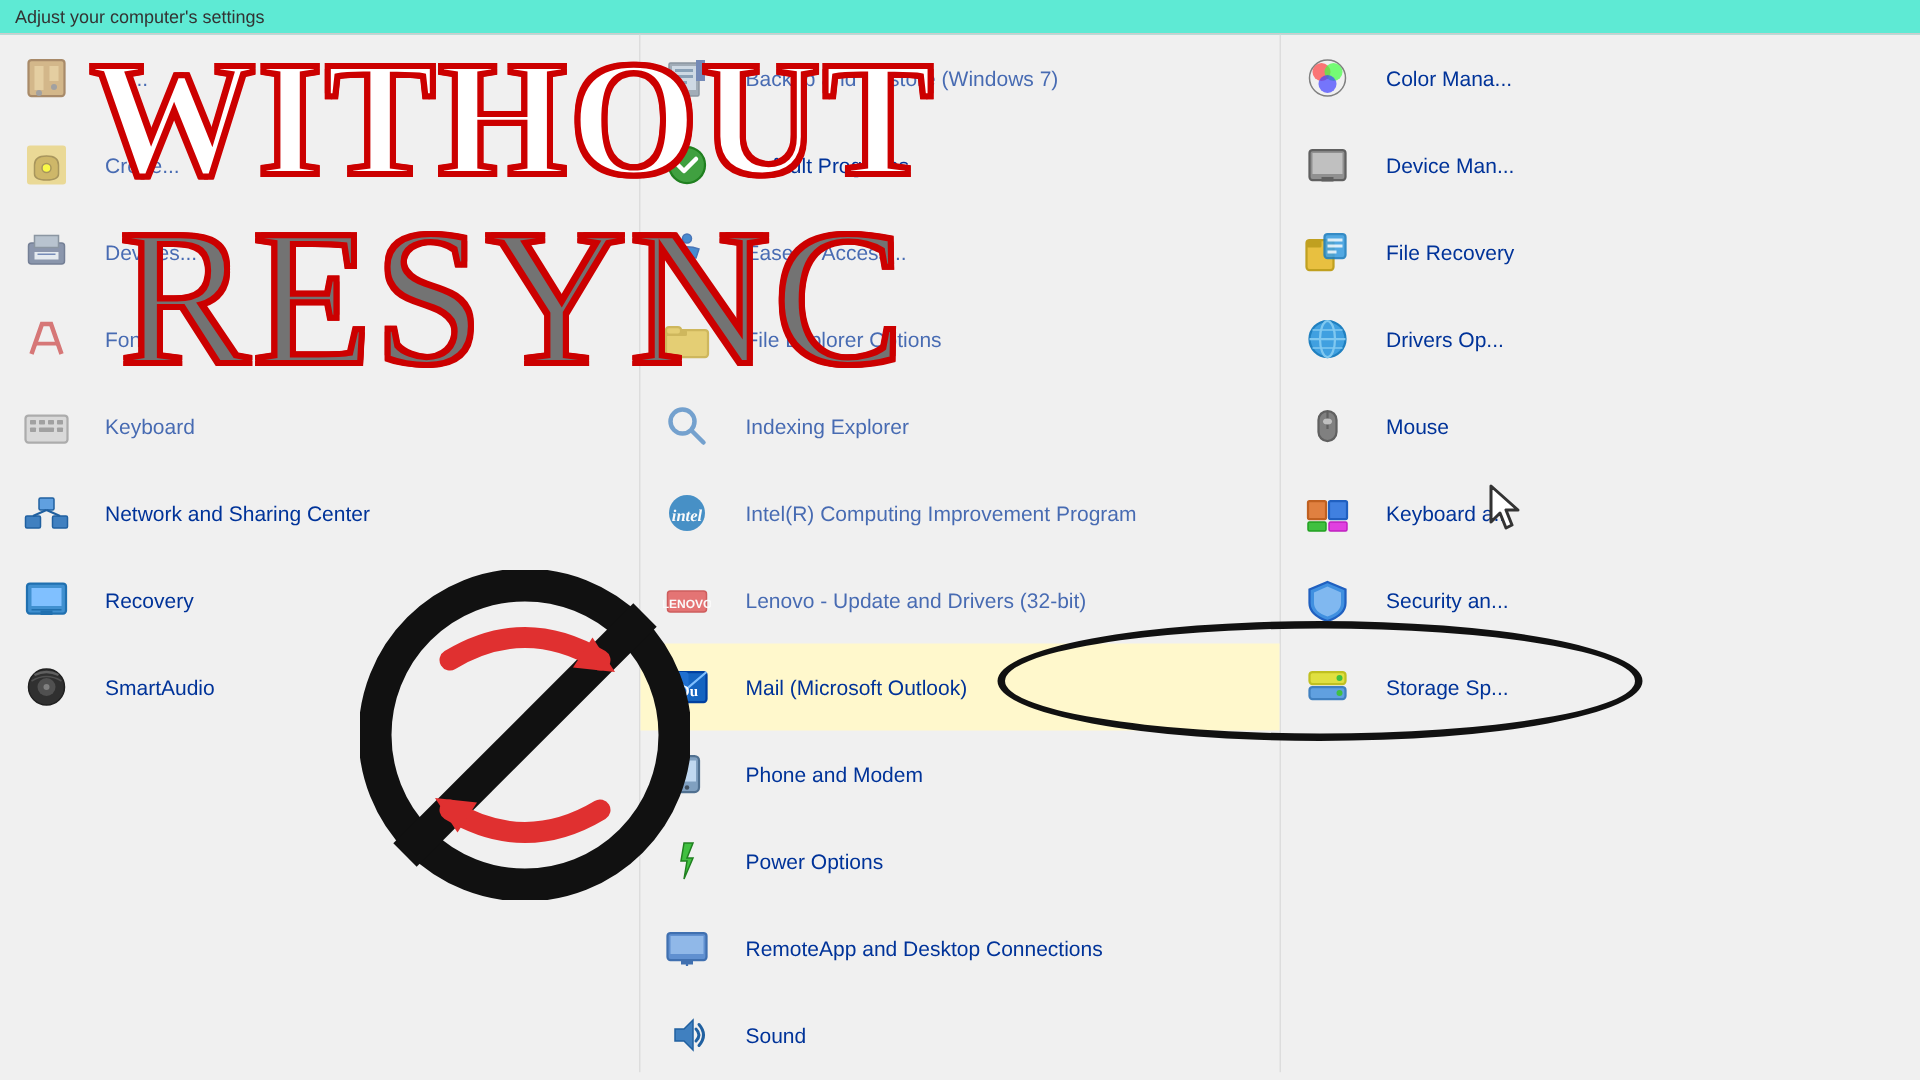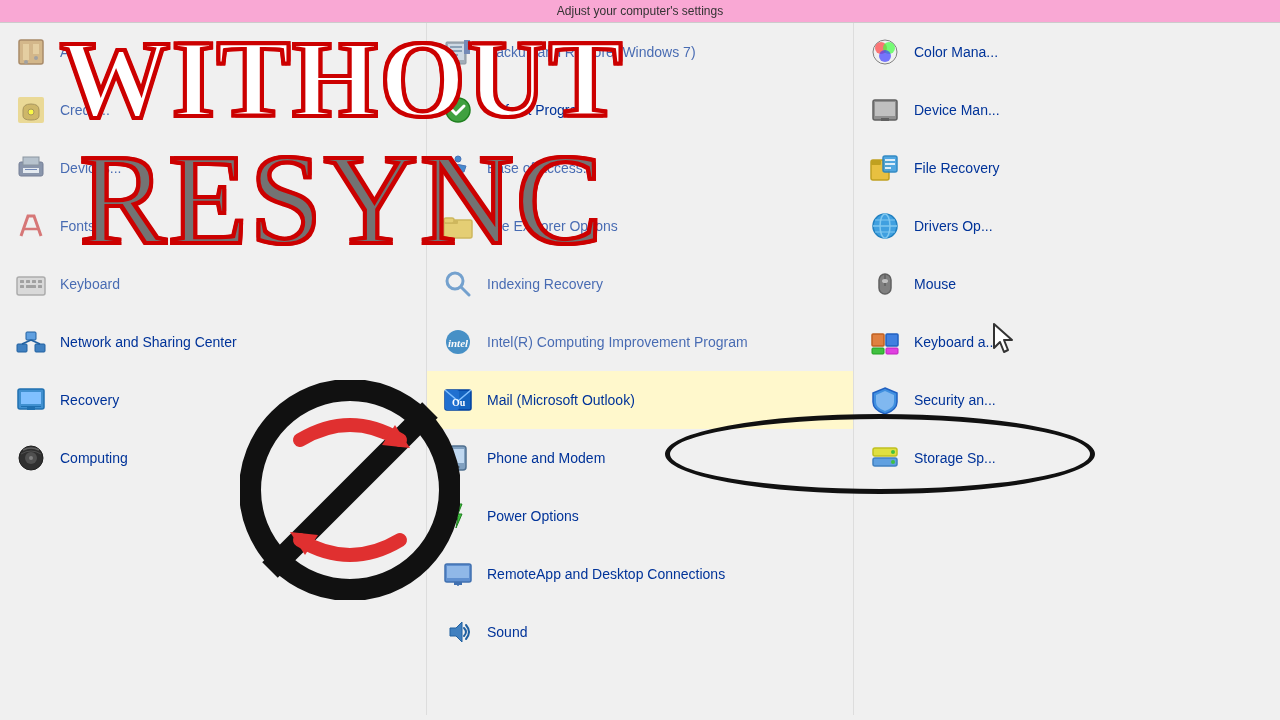--- a/index.html
+++ b/index.html
@@ -15,40 +15,39 @@
     .control-panel {
       width: 1280px;
       height: 720px;
       background: #f0f0f0;
       position: relative;
       overflow: hidden;
     }
 
     
     .header-bar {
-      background: #f9a8d4;
+      background: #5eead4;
       padding: 4px 10px;
       font-size: 12px;
       color: #333;
       border-bottom: 1px solid #ccc;
-      text-align: center;
     }
 
     .cp-item {
       display: flex;
       align-items: center;
       padding: 8px 12px;
       cursor: pointer;
       min-height: 58px;
     }
 
     .cp-item .icon {
       width: 38px;
       height: 38px;
-      margin-right: 10px;
+      margin-right: 20px;
       flex-shrink: 0;
       display: flex;
       align-items: center;
       justify-content: center;
       font-size: 26px;
     }
 
     .cp-item .label {
       font-size: 14px;
       color: #003399;
@@ -240,21 +239,21 @@
       <div class="cp-item">
         <div class="icon">
           <svg viewBox="0 0 32 32">
             <circle cx="16" cy="16" r="12" fill="#303030" stroke="#202020" stroke-width="1"></circle>
             <circle cx="16" cy="16" r="6" fill="#505050"></circle>
             <circle cx="16" cy="16" r="2" fill="#808080"></circle>
             <path d="M8 8 Q16 4 24 8" stroke="#606060" stroke-width="1.5" fill="none"></path>
             <path d="M6 12 Q16 6 26 12" stroke="#505050" stroke-width="1" fill="none"></path>
           </svg>
         </div>
-        <span class="label">Computing</span>
+        <span class="label">SmartAudio</span>
       </div>
 
     </div>
 
     <div style="flex: 1; border-right: 1px solid #ddd;">
 
       <div class="cp-item behind-overlay">
         <div class="icon">
           <svg viewBox="0 0 32 32">
             <rect x="4" y="6" width="20" height="22" rx="1" fill="#8090a0" stroke="#607080" stroke-width="1"></rect>
@@ -299,33 +298,42 @@
         <span class="label">File Explorer Options</span>
       </div>
 
       <div class="cp-item behind-overlay">
         <div class="icon">
           <svg viewBox="0 0 32 32">
             <circle cx="13" cy="13" r="8" fill="none" stroke="#4080c0" stroke-width="3"></circle>
             <line x1="19" y1="19" x2="27" y2="27" stroke="#4080c0" stroke-width="3" stroke-linecap="round"></line>
           </svg>
         </div>
-        <span class="label">Indexing Recovery</span>
+        <span class="label">Indexing Explorer</span>
       </div>
 
       <div class="cp-item behind-overlay">
         <div class="icon">
           <svg viewBox="0 0 32 32">
             <ellipse cx="16" cy="16" rx="12" ry="12" fill="#0068b5"></ellipse>
             <text x="16" y="21" text-anchor="middle" fill="white" font-size="11" font-style="italic" font-weight="bold" font-family="serif">intel</text>
           </svg>
         </div>
         <span class="label">Intel(R) Computing Improvement Program</span>
       </div>
 
+      <div class="cp-item behind-overlay">
+        <div class="icon">
+          <svg viewBox="0 0 32 32">
+            <rect x="3" y="10" width="26" height="14" rx="2" fill="#e04040" stroke="#c02020" stroke-width="1"></rect>
+            <text x="16" y="21" text-anchor="middle" fill="white" font-size="8" font-weight="bold" font-family="sans-serif">LENOVO</text>
+          </svg>
+        </div>
+        <span class="label">Lenovo - Update and Drivers (32-bit)</span>
+      </div>
 
       <div class="cp-item highlighted">
         <div class="icon">
           <svg viewBox="0 0 32 32">
             <rect x="3" y="6" width="26" height="20" rx="2" fill="#1464c0" stroke="#0040a0" stroke-width="1.5"></rect>
             <rect x="3" y="6" width="14" height="20" rx="2" fill="#2070d0"></rect>
             <path d="M3 6 L16 17 L29 6" stroke="#80c0ff" stroke-width="1.5" fill="none"></path>
             <text x="10" y="22" fill="white" font-size="10" font-weight="bold" font-family="serif">Ou</text>
           </svg>
         </div>

